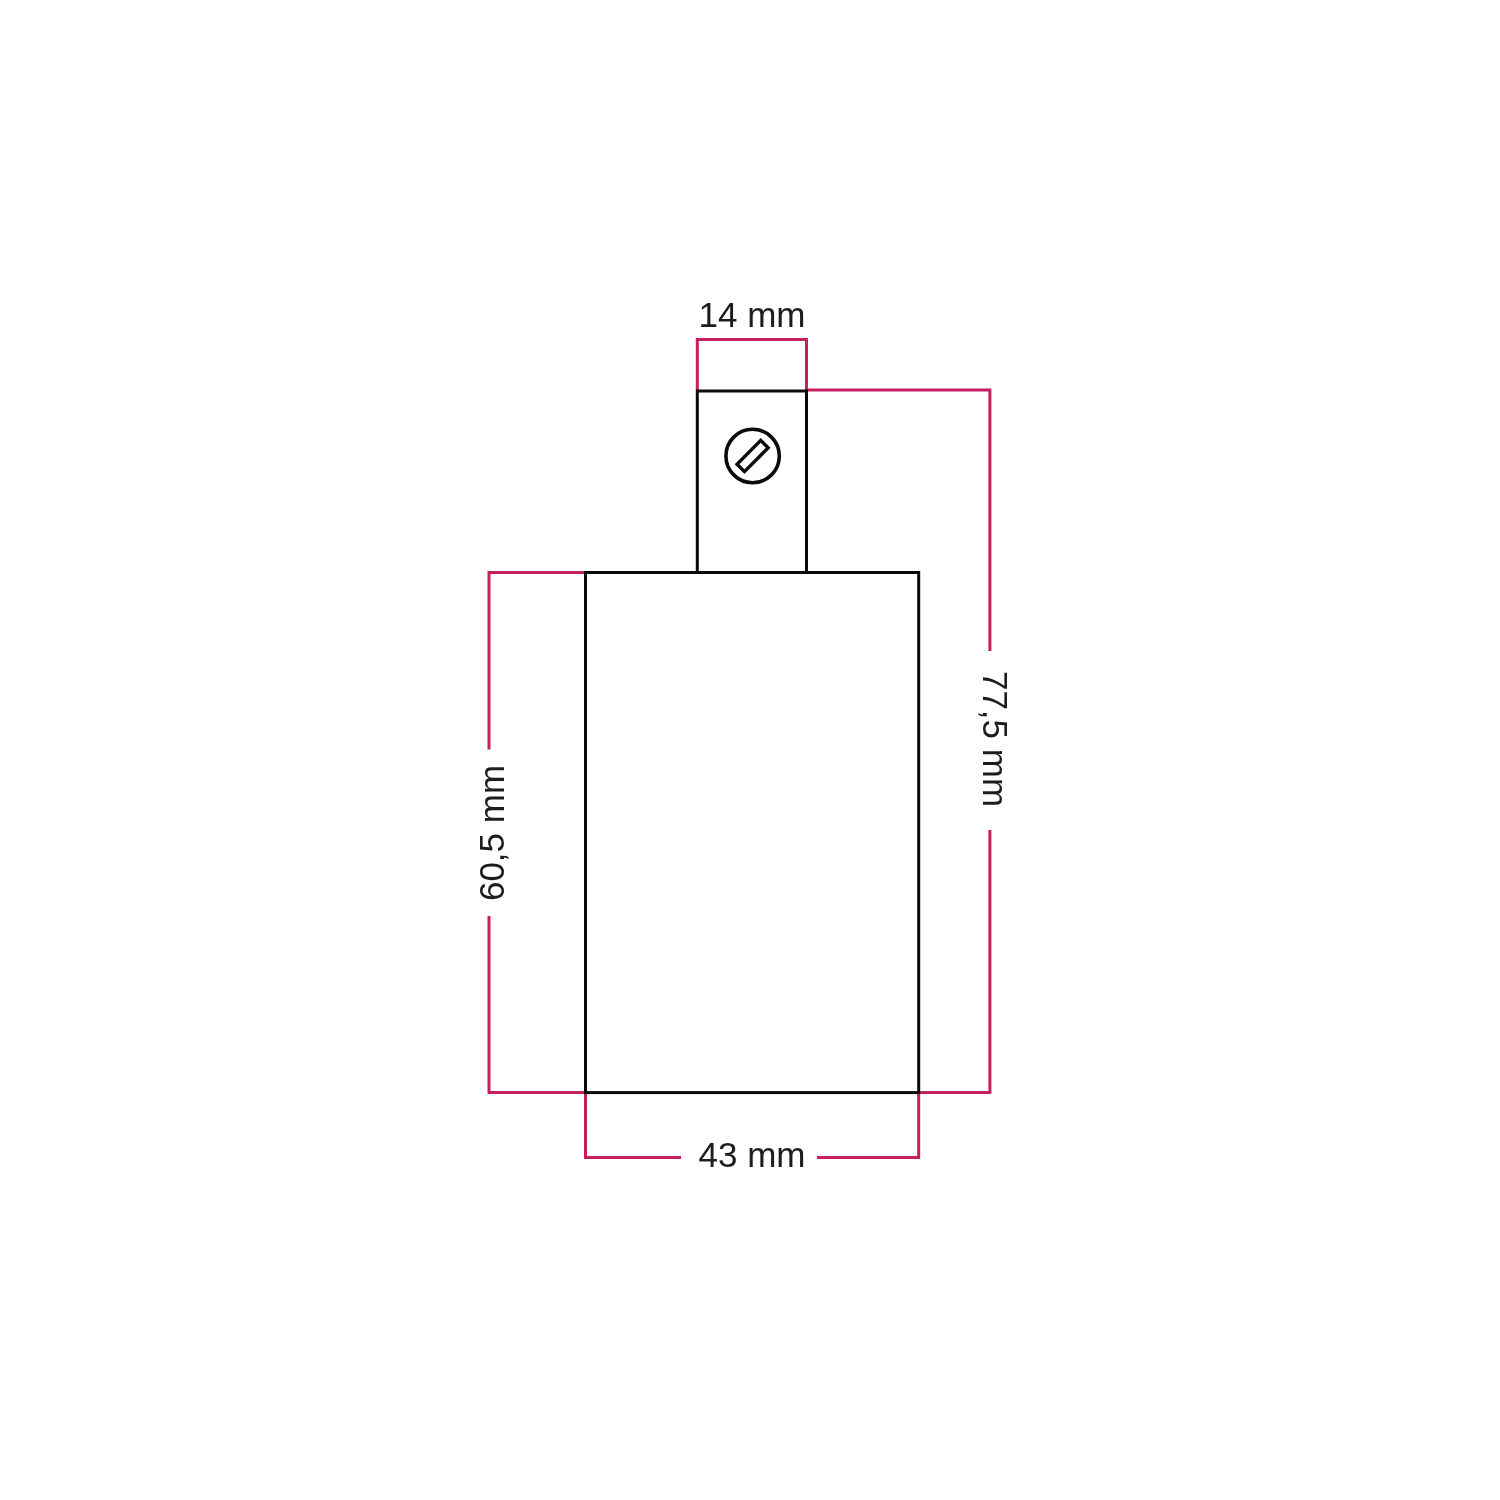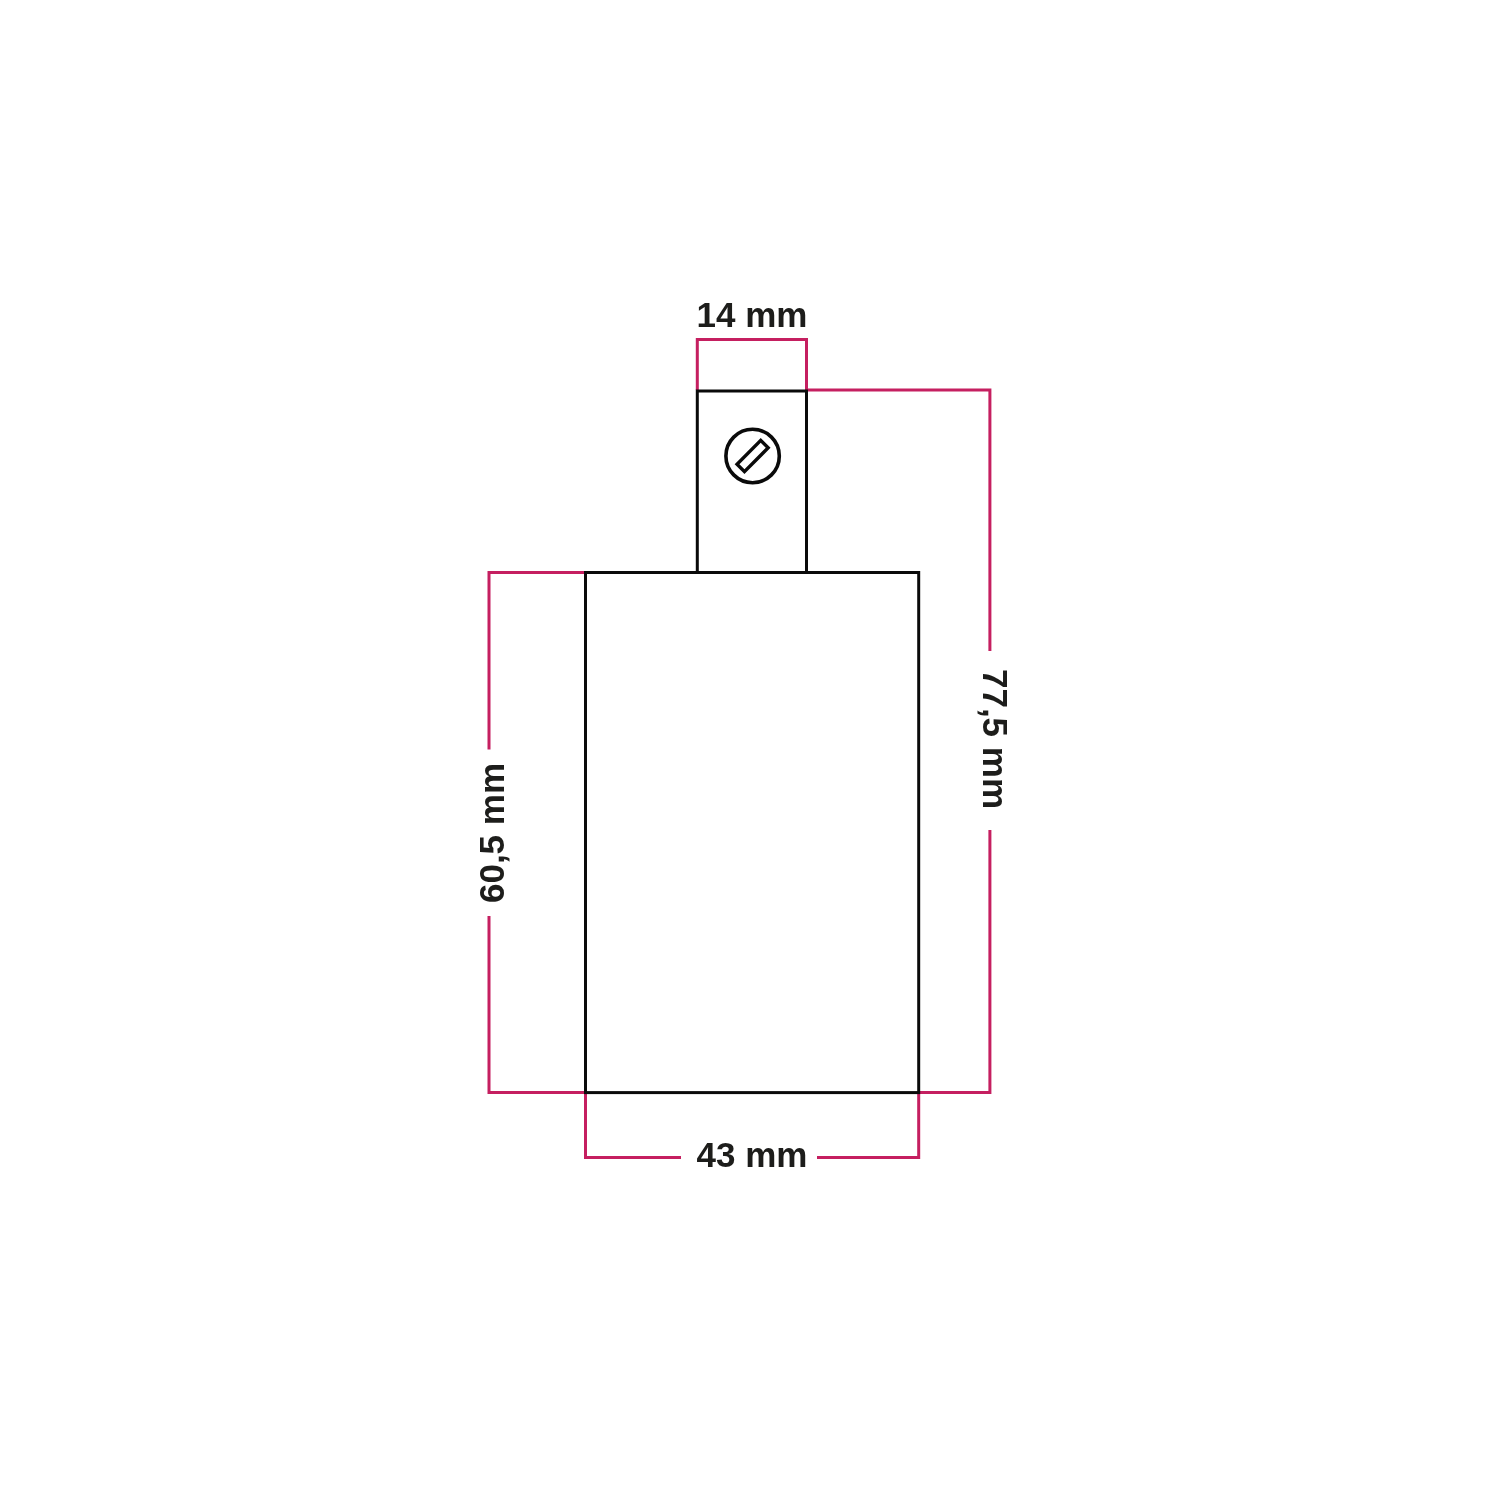--- a/index.html
+++ b/index.html
@@ -1,16 +1,16 @@
 <!DOCTYPE html>
 <html><head>
 <meta charset="utf-8">
 <style>
   html,body{margin:0;padding:0;background:#ffffff;}
-  .page{width:1500px;height:1180px;position:relative;background:#ffffff;font-weight:bold;}
+  .page{width:1500px;height:1180px;position:relative;background:#ffffff;}
   svg{display:block;}
   text{font-family:"Liberation Sans", sans-serif;fill:#1d1d1b;font-size:35px;}
 </style>
 </head>
 <body>
 
 <div class="page">
 <svg width="1500" height="1500" viewBox="0 0 1500 1500">
 
   <rect x="0" y="0" width="1500" height="1500" fill="#ffffff"></rect>

